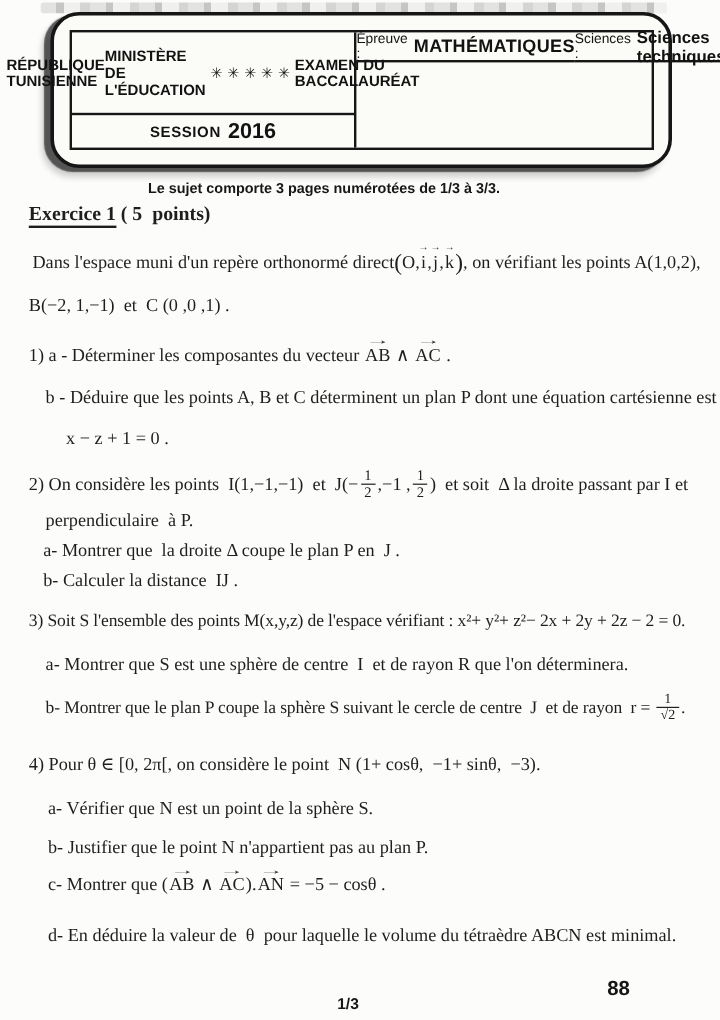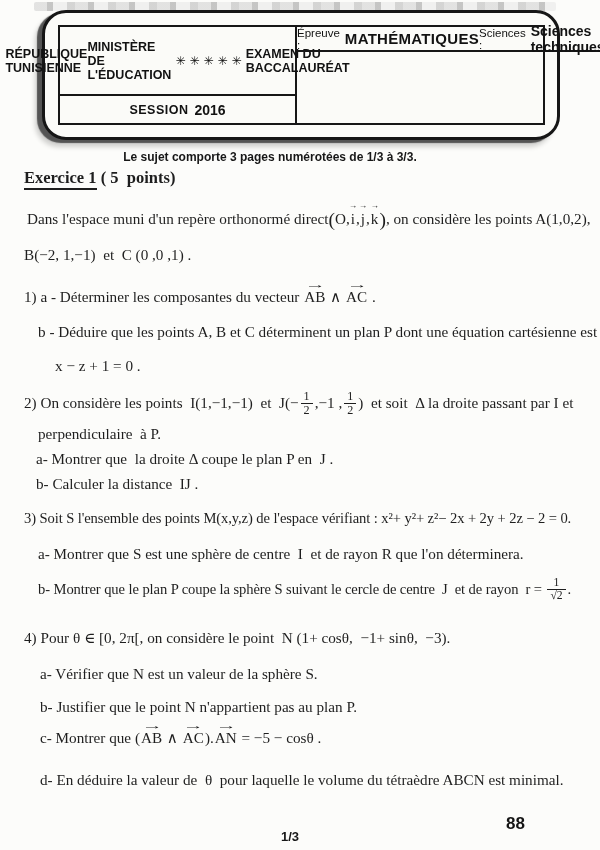--- a/index.html
+++ b/index.html
@@ -24,21 +24,21 @@
     font-family:"Liberation Sans","DejaVu Sans",sans-serif;color:#121212;
   }
   .hdr-left{width:235px;border-right:2px solid #161616;display:flex;flex-direction:column;}
   .hdr-left-top{height:67px;border-bottom:2px solid #161616;display:flex;justify-content:center;align-items:center;line-height:1.12;}
   .org1{font-size:12.5px;font-weight:bold;word-spacing:6px;}
   .org2{font-size:12.5px;font-weight:bold;}
   .stars{font-size:12px;font-weight:bold;letter-spacing:4px;margin-left:4px;line-height:1;}
   .org3{font-size:12.5px;font-weight:bold;}
   .hdr-left-bottom{flex:1;display:flex;align-items:center;justify-content:center;gap:6px;}
   .session-label{font-size:12.5px;font-weight:bold;letter-spacing:.5px;}
-  .session-year{font-size:14px;font-weight:bold;}
+  .session-year{font-size:18px;font-weight:bold;}
   .hdr-right{flex:1;display:flex;flex-direction:row;}
   .hdr-row{height:23px;border-bottom:2px solid #161616;display:flex;align-items:center;justify-content:center;gap:5px;}
   .hdr-row-split{height:23px;border-bottom:2px solid #161616;display:flex;}
   .cell-duree{width:120px;border-right:2px solid #161616;display:flex;align-items:center;justify-content:flex-end;gap:5px;}
   .cell-coeff{flex:1;display:flex;align-items:center;justify-content:center;gap:5px;}
   .hdr-row-last{flex:1;display:flex;align-items:center;justify-content:center;}
   .lbl{font-size:11.5px;}
   .val-big{font-size:15px;font-weight:bold;letter-spacing:.3px;}
   .val-mid{font-size:14px;font-weight:bold;}
   .val-sm{font-size:13px;font-weight:bold;}
@@ -110,40 +110,40 @@
           <span class="session-type">Session principale</span>
         </div>
       </div>
     </div>
   </div>
 
   <div class="notice">Le sujet comporte 3 pages numérotées de 1/3 à 3/3.</div>
 
   <div class="ex-title"><span class="u">Exercice 1</span><span> ( 5  points)</span></div>
 
-  <p class="t" style="left:27px;top:193px;"><span>Dans l'espace muni d'un repère orthonormé direct</span><span class="bigp">(</span><span>O,</span><span class="vecs">i</span><span>,</span><span class="vecs">j</span><span>,</span><span class="vecs">k</span><span class="bigp">)</span><span>, on considère les points A(1,0,2),</span></p>
+  <p class="t" style="left:27px;top:193px;"><span>Dans l'espace muni d'un repère orthonormé direct</span><span class="bigp">(</span><span>O,</span><span class="vecs">i</span><span>,</span><span class="vecs">j</span><span>,</span><span class="vecs">k</span><span class="bigp">)</span><span>, on vérifiant les points A(1,0,2),</span></p>
 
   <p class="t" style="left:24px;top:230px;">B(−2, 1,−1)  et  C (0 ,0 ,1) .</p>
 
   <p class="t" style="left:24px;top:272px;"><span>1) a - Déterminer les composantes du vecteur </span><span class="vec">AB</span><span> ∧ </span><span class="vec">AC</span><span> .</span></p>
 
   <p class="t" style="left:38px;top:307px;">b - Déduire que les points A, B et C déterminent un plan P dont une équation cartésienne est</p>
   <p class="t" style="left:55px;top:341px;">x − z + 1 = 0 .</p>
 
   <p class="t" style="left:24px;top:376px;"><span>2) On considère les points  I(1,−1,−1)  et  J(−</span><span class="frac"><span class="num">1</span><span class="den">2</span></span><span>,−1 ,</span><span class="frac"><span class="num">1</span><span class="den">2</span></span><span>)  et soit  Δ la droite passant par I et</span></p>
   <p class="t" style="left:38px;top:409px;">perpendiculaire  à P.</p>
   <p class="t" style="left:36px;top:434px;">a- Montrer que  la droite Δ coupe le plan P en  J .</p>
   <p class="t" style="left:36px;top:459px;">b- Calculer la distance  IJ .</p>
 
   <p class="t tight" style="left:24px;top:494px;">3) Soit S l'ensemble des points M(x,y,z) de l'espace vérifiant : x²+ y²+ z²− 2x + 2y + 2z − 2 = 0.</p>
   <p class="t" style="left:38px;top:529px;">a- Montrer que S est une sphère de centre  I  et de rayon R que l'on déterminera.</p>
   <p class="t tight" style="left:38px;top:563px;"><span>b- Montrer que le plan P coupe la sphère S suivant le cercle de centre  J  et de rayon  r = </span><span class="frac"><span class="num">1</span><span class="den">√2</span></span><span>.</span></p>
 
   <p class="t" style="left:24px;top:613px;">4) Pour θ ∈ [0, 2π[, on considère le point  N (1+ cosθ,  −1+ sinθ,  −3).</p>
-  <p class="t" style="left:40px;top:649px;">a- Vérifier que N est un valeur de la sphère S.</p>
+  <p class="t" style="left:40px;top:649px;">a- Vérifier que N est un point de la sphère S.</p>
   <p class="t" style="left:40px;top:682px;">b- Justifier que le point N n'appartient pas au plan P.</p>
   <p class="t" style="left:40px;top:713px;"><span>c- Montrer que (</span><span class="vec">AB</span><span> ∧ </span><span class="vec">AC</span><span>).</span><span class="vec">AN</span><span> = −5 − cosθ .</span></p>
   <p class="t" style="left:40px;top:755px;">d- En déduire la valeur de  θ  pour laquelle le volume du tétraèdre ABCN est minimal.</p>
 
   <div class="corner-num">88</div>
   <div class="page-num">1/3</div>
 
 </div>
 
 </body></html>

